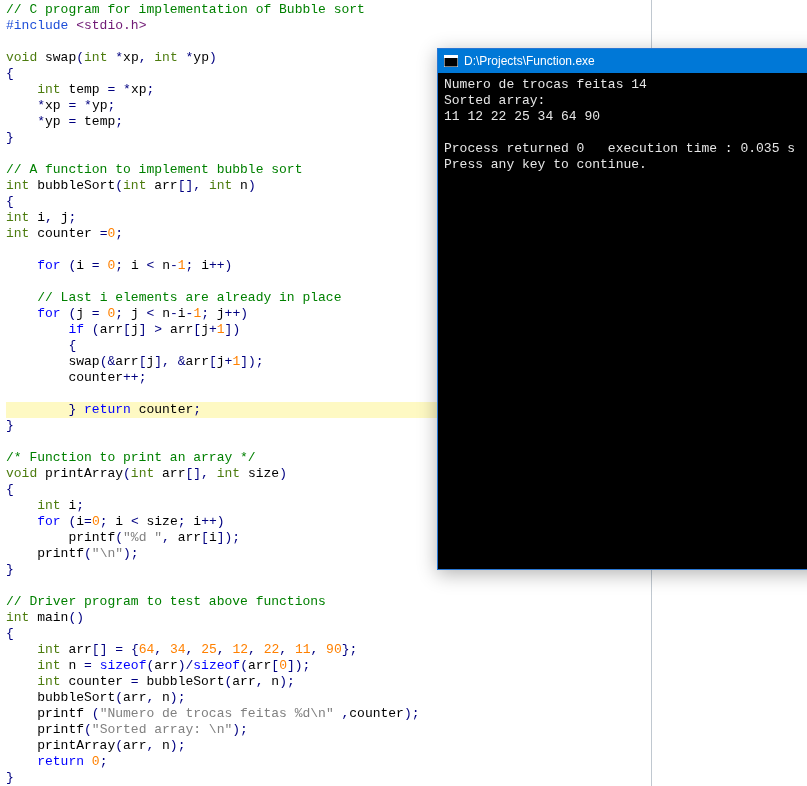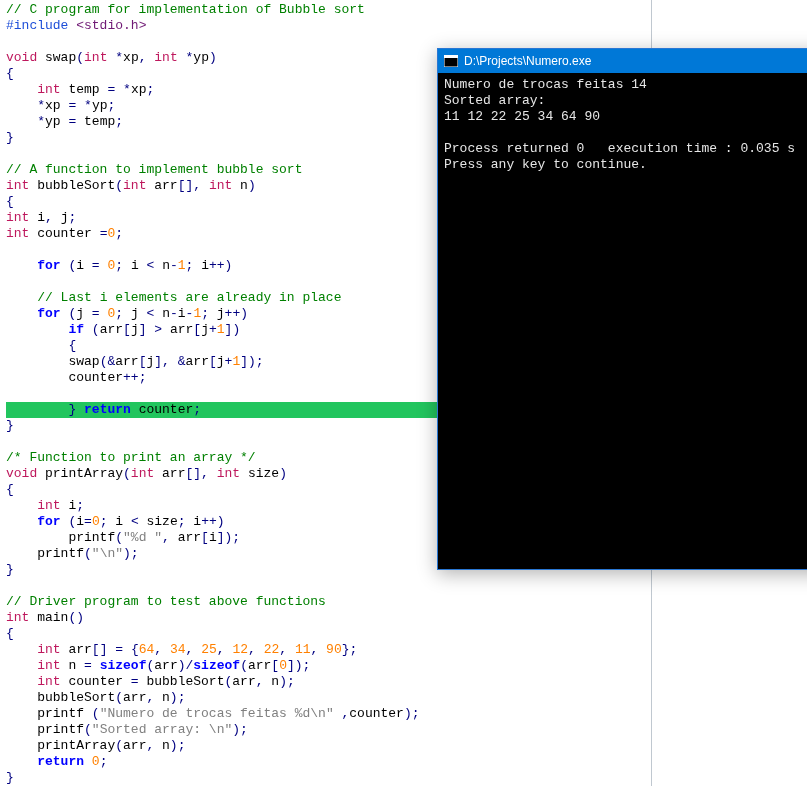--- a/index.html
+++ b/index.html
@@ -23,26 +23,26 @@
     }
     .divider {
       position: absolute;
       top: 0;
       left: 651px;
       width: 1px;
       height: 786px;
       background: #c0c8d0;
     }
     .line { display: block; min-height: 16px; }
-    .highlighted { background: #22c55e; }
+    .highlighted { background: #fef9c3; }
     .c-comment { color: #008000; text-align: right; }
-    .c-keyword { color: #0000ff; font-weight: bold; }
+    .c-keyword { color: #0000ff; }
     .c-preproc { color: #1d4ed8; }
     .c-include { color: #701a75; }
-    .c-type { color: #be185d; text-align: right; }
+    .c-type { color: #4d7c0f; text-align: right; }
     .c-op { color: #000080; }
     .c-num { color: #ff8000; }
     .c-str { color: #808080; }
     .c-paren { color: #000080; }
 
     .console-window {
       position: absolute;
       top: 48px;
       left: 437px;
       width: 400px;
@@ -85,21 +85,21 @@
 <div class="divider"></div>
 
 <div class="console-window">
   <div class="titlebar">
     <span class="titlebar-icon">
       <svg width="14" height="12" viewBox="0 0 14 12">
         <rect x="0" y="0" width="14" height="12" fill="#000" stroke="#fff" stroke-width="1"></rect>
         <rect x="0" y="0" width="14" height="3" fill="#fff"></rect>
       </svg>
     </span>
-    <span>D:\Projects\Numero.exe</span>
+    <span>D:\Projects\Function.exe</span>
   </div>
   <div class="console-body" id="console-body">Numero de trocas feitas 14
 Sorted array:
 11 12 22 25 34 64 90
 
 Process returned 0   execution time : 0.035 s
 Press any key to continue.</div>
 </div>
 
 </body></html>

